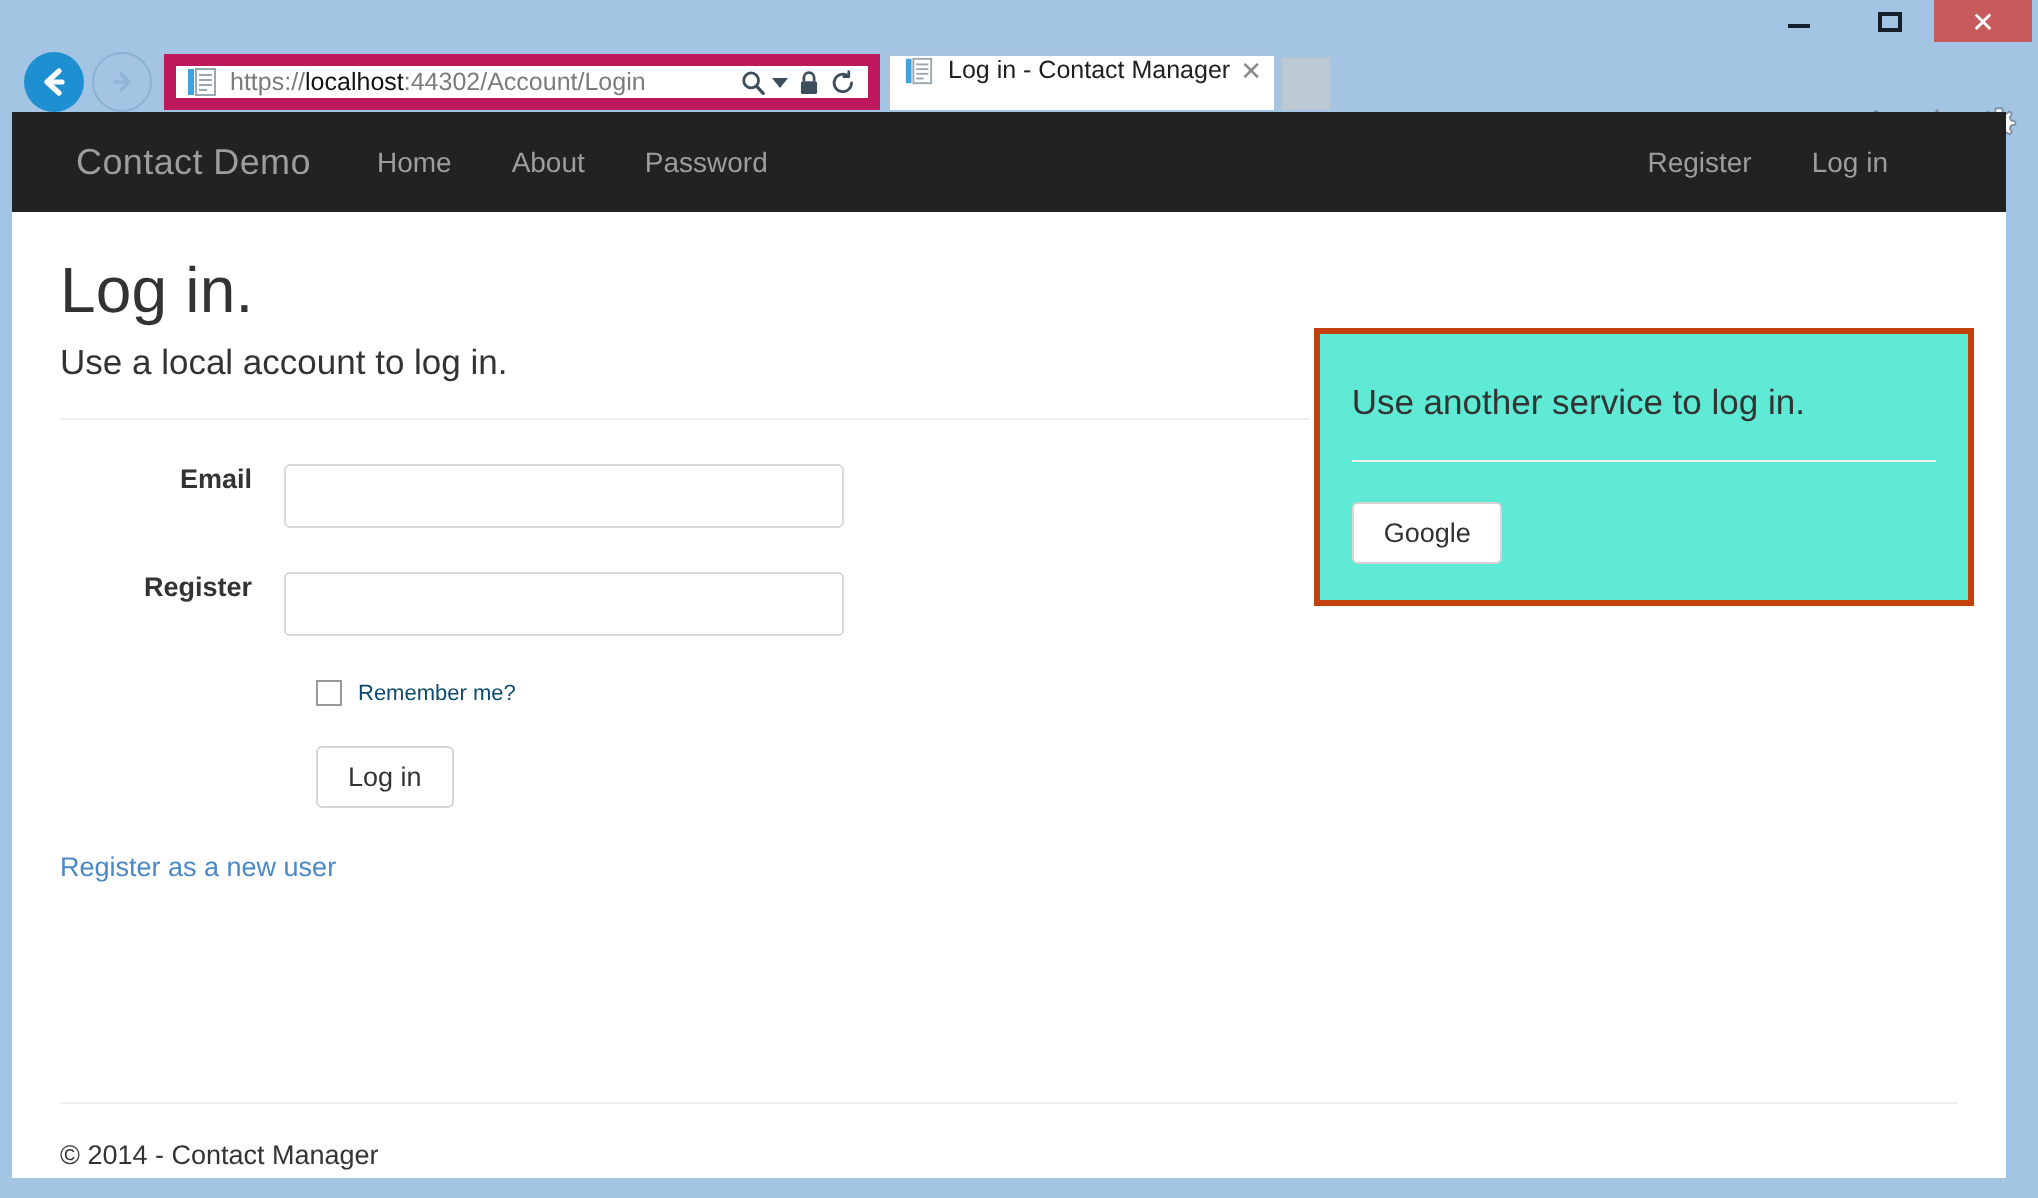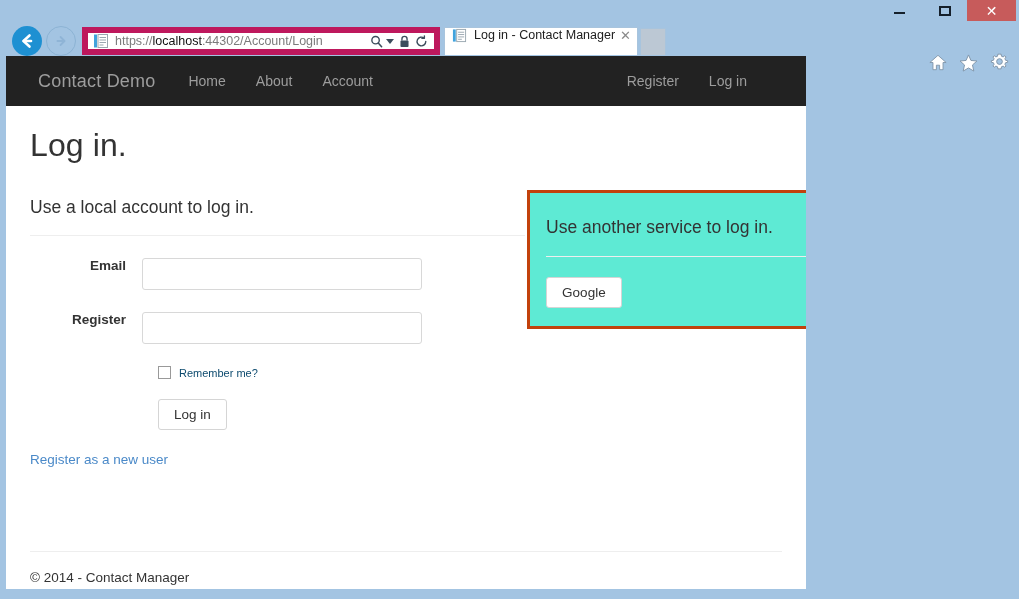--- a/index.html
+++ b/index.html
@@ -127,21 +127,21 @@
     position: absolute;
     top: 29px; right: 10px;
     display: flex; align-items: center; gap: 12px;
   }
   .toolbar-icons svg { display: block; }
 
   
   .viewport {
     position: absolute;
     left: 6px; top: 56px;
-    width: 800px; height: 533px;
+    width: 997px; height: 533px;
     background: #ffffff;
     overflow: hidden;
   }
 
   
   .site-nav {
     height: 50px;
     background: #222222;
     display: flex;
     align-items: center;
@@ -171,21 +171,21 @@
   }
   .page-title {
     font-size: 32px;
     font-weight: normal;
     color: #333333;
     margin: 22px 0 0 0;
     line-height: 1.1;
     letter-spacing: .1px;
   }
 
-  .cols { display: flex; margin-top: 34px; }
+  .cols { display: flex; margin-top: 8px; }
   .col-left { width: 636px; }
   .col-right { width: 330px; position: relative; }
 
   .section-head {
     font-size: 17.5px;
     color: #333333;
     font-weight: normal;
     margin: 0;
   }
   .hr {
@@ -364,21 +364,21 @@
     </div>
   </div>
 
   <div class="viewport">
 
     <div class="site-nav">
       <span class="brand">Contact Demo</span>
       <div class="nav-links">
         <a href="#">Home</a>
         <a href="#">About</a>
-        <a href="#">Account</a>
+        <a href="#">Password</a>
       </div>
       <div class="nav-right">
         <a href="#">Register</a>
         <a href="#">Log in</a>
       </div>
     </div>
 
     <div class="page">
       <h1 class="page-title">Log in.</h1>
 

